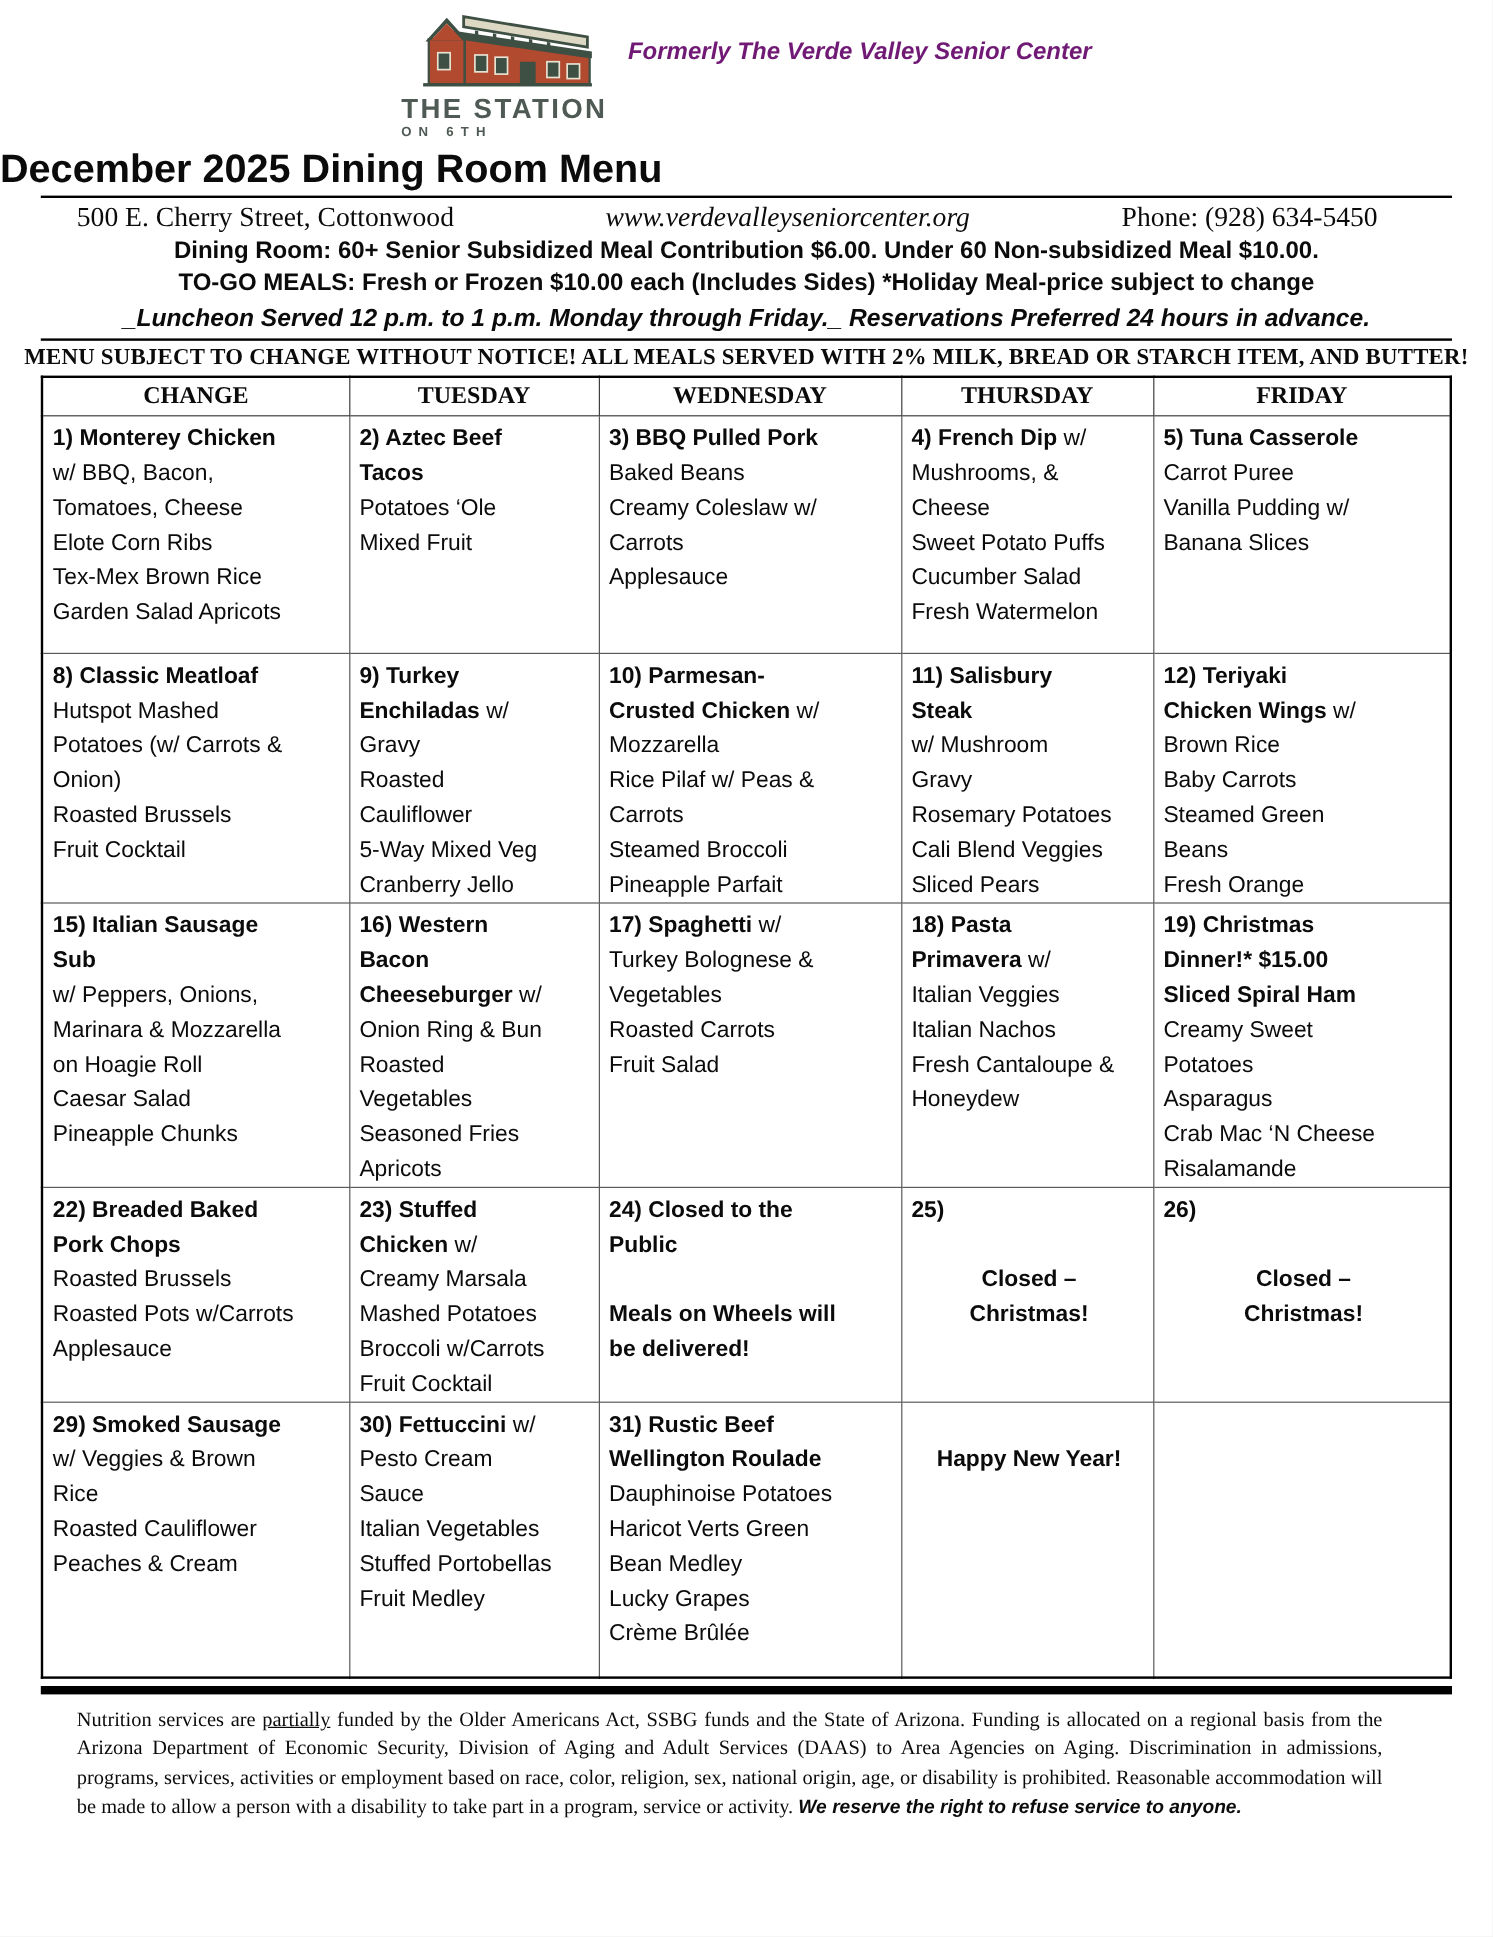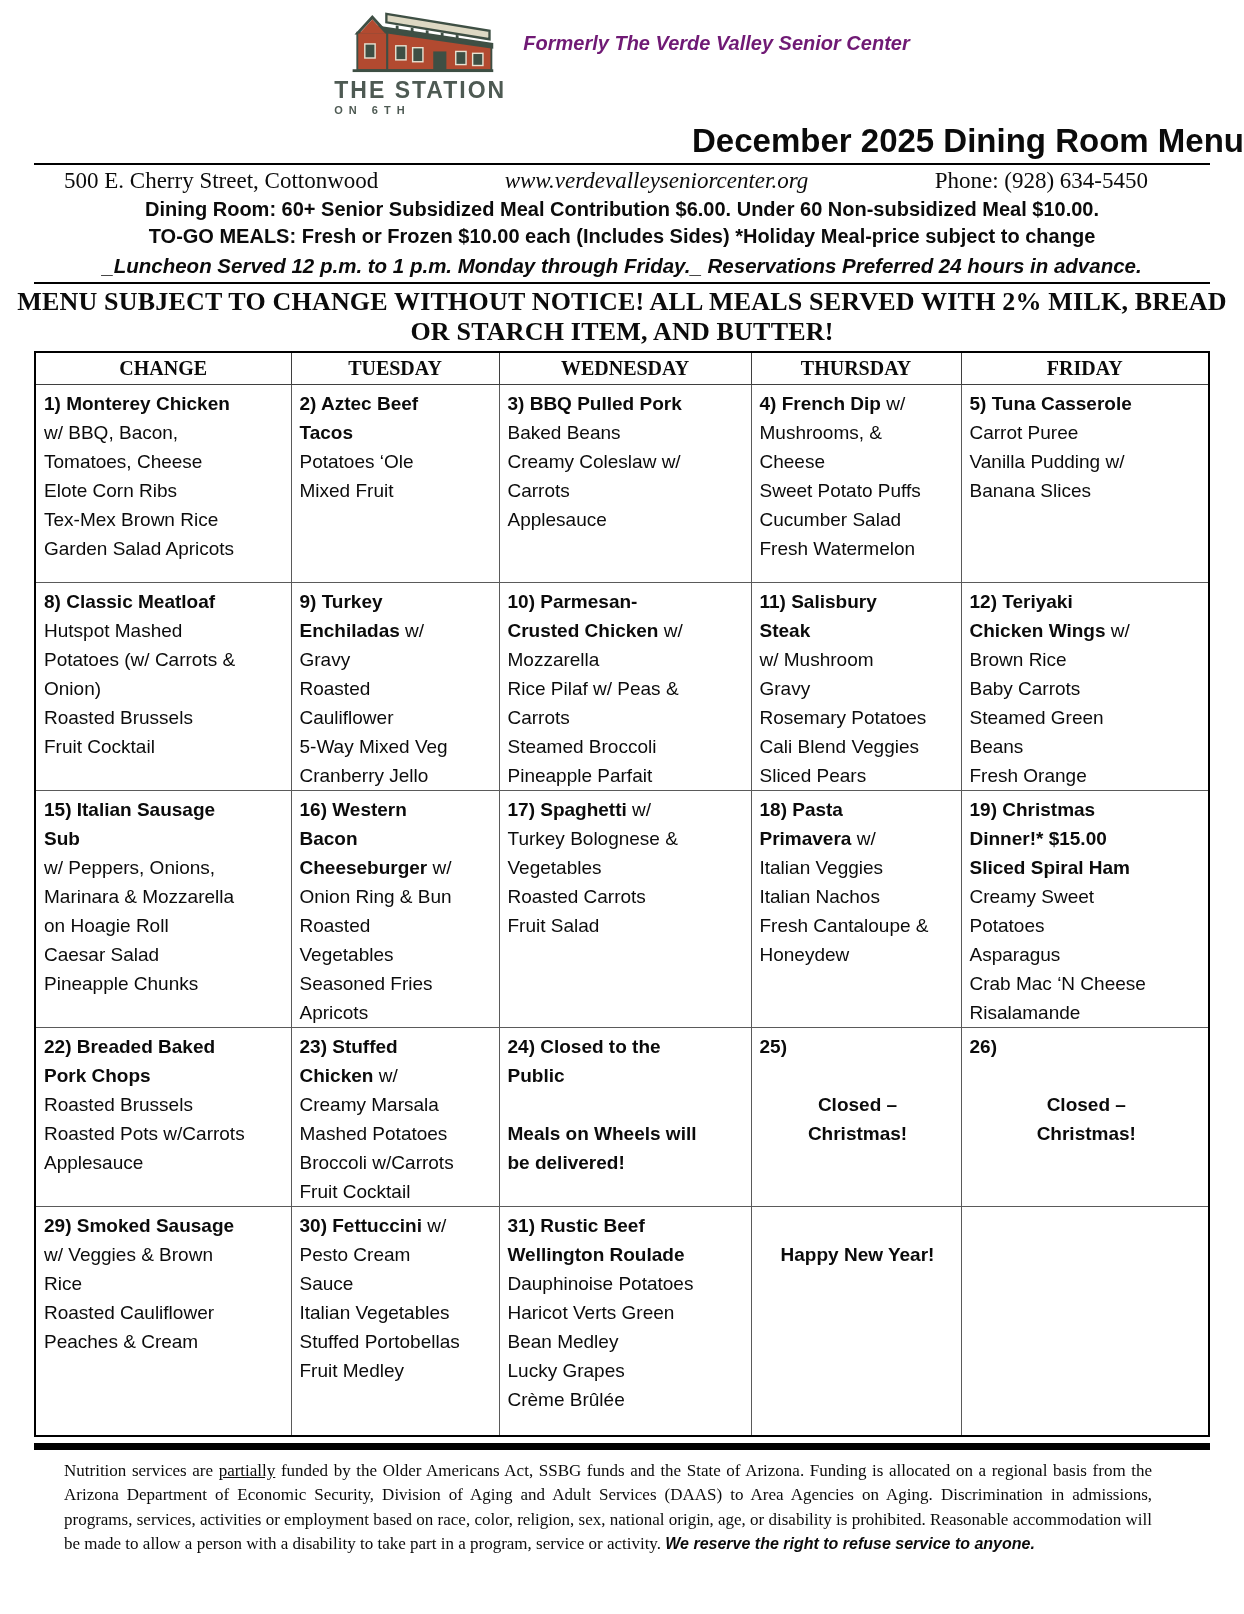--- a/index.html
+++ b/index.html
@@ -8,33 +8,33 @@
     font-family:"Liberation Sans",sans-serif;color:#0b0b0b;
     box-sizing:border-box;overflow:hidden;position:relative;
   }
   
   .logo-row{display:flex;justify-content:center;align-items:flex-start;gap:14px;padding-top:10px;}
   .logo{width:175px;text-align:left;}
   .logo svg{display:block;margin:0 auto;}
   .logo-name{font-weight:bold;font-size:23px;letter-spacing:2px;color:#4e5a53;line-height:1.05;margin-top:2px;}
   .logo-sub{font-weight:bold;font-size:11px;letter-spacing:6px;color:#4e5a53;margin-top:2px;}
   .tagline{font-weight:bold;font-style:italic;font-size:20px;color:#701a75;margin-top:22px;}
-  .title{font-size:33px;font-weight:bold;text-align:right;margin:6px 0 3px 0;}
+  .title{font-size:33px;font-weight:bold;text-align:left;margin:6px 0 3px 0;}
   .rule{border:0;border-top:2.5px solid #000;margin:0 34px;}
   .rule.mid{border-top:2px solid #000;margin-top:4px;}
   .address-row{
     display:flex;justify-content:space-between;align-items:flex-end;
     font-family:"Liberation Serif",serif;font-size:23px;padding:3px 96px 0 64px;
   }
   .website{font-style:italic;}
   .info-line{text-align:center;font-weight:bold;font-size:20px;margin-top:4px;}
   .luncheon{text-align:center;font-weight:bold;font-style:italic;font-size:20.5px;margin:6px 0 4px 0;}
   .notice{
     text-align:center;font-family:"Liberation Serif",serif;font-weight:bold;
-    font-size:26px;margin:3px 0 4px 0;letter-spacing:0.2px;
+    font-size:19px;margin:3px 0 4px 0;letter-spacing:0.2px;
   }
   
   table.menu{
     border-collapse:collapse;table-layout:fixed;width:1176px;margin:0 34px;
     border:2.5px solid #000;
   }
   table.menu th{
     font-family:"Liberation Serif",serif;font-weight:bold;font-size:20px;
     height:31px;padding:0;border:1.5px solid #3f3f3f;text-align:center;
   }

